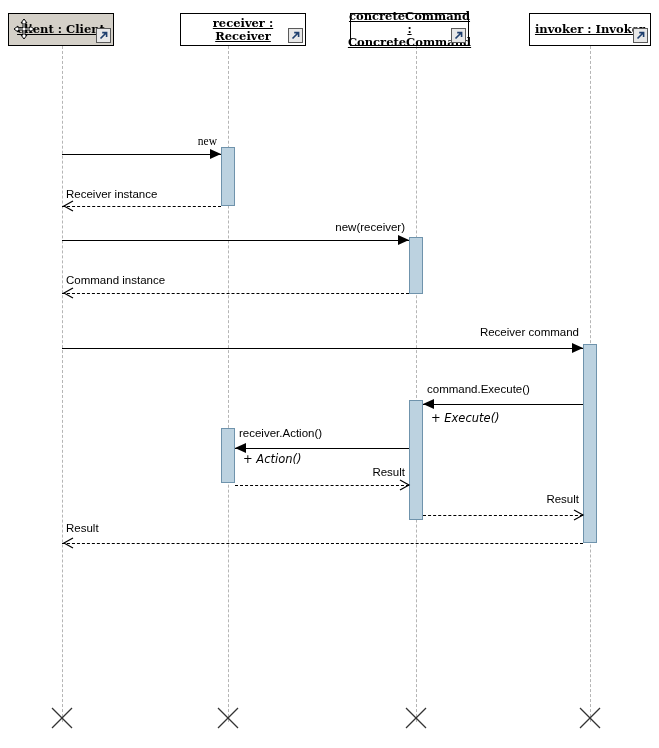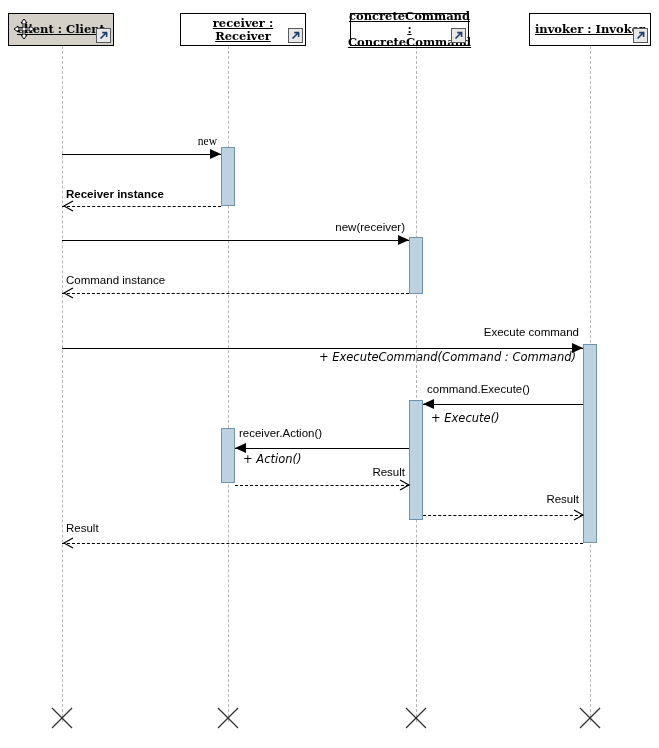--- a/index.html
+++ b/index.html
@@ -121,21 +121,21 @@
     <div class="activation" style="left: 583px; top: 344px; height: 199px;"></div>
     <div class="activation" style="left: 409px; top: 400px; height: 120px;"></div>
     <div class="activation" style="left: 221px; top: 428px; height: 55px;"></div>
     <div style="position: absolute; left: 0px; top: 0px; width: 100%; height: 100%; pointer-events: none; font-family: Liberation Serif, serif;">
       <div class="msg-line" style="left: 62px; top: 154px; width: 159px;"></div>
       <svg width="12" height="12" class="arrow-head" style="position: absolute; top: 148px; left: 210px;">
         <path fill="#000" stroke="none" d="M0,1 L11,6 L0,11 Z"></path>
       </svg>
       <div class="msg-label right" style="left: 217px; top: 135px;">new</div>
     </div>
-    <div style="position: absolute; left: 0px; top: 0px; width: 100%; height: 100%; pointer-events: none; font-weight: bold;">
+    <div style="position: absolute; left: 0px; top: 0px; width: 100%; height: 100%; pointer-events: none;">
       <div class="msg-line dashed" style="left: 62px; top: 206px; width: 159px;"></div>
       <svg width="12" height="12" class="arrow-head" style="position: absolute; top: 200px; left: 62px;">
         <path fill="none" stroke="#000" stroke-width="1.2" d="M11,1 L2,6 L11,11"></path>
       </svg>
       <div class="msg-label" style="left: 66px; top: 188px;">Receiver instance</div>
     </div>
     <div style="position: absolute; left: 0px; top: 0px; width: 100%; height: 100%; pointer-events: none;">
       <div class="msg-line" style="left: 62px; top: 240px; width: 347px;"></div>
       <svg width="12" height="12" class="arrow-head" style="position: absolute; top: 234px; left: 398px;">
         <path fill="#000" stroke="none" d="M0,1 L11,6 L0,11 Z"></path>
@@ -147,22 +147,21 @@
       <svg width="12" height="12" class="arrow-head" style="position: absolute; top: 287px; left: 62px;">
         <path fill="none" stroke="#000" stroke-width="1.2" d="M11,1 L2,6 L11,11"></path>
       </svg>
       <div class="msg-label" style="left: 66px; top: 274px;">Command instance</div>
     </div>
     <div style="position: absolute; left: 0px; top: 0px; width: 100%; height: 100%; pointer-events: none;">
       <div class="msg-line" style="left: 62px; top: 348px; width: 521px;"></div>
       <svg width="12" height="12" class="arrow-head" style="position: absolute; top: 342px; left: 572px;">
         <path fill="#000" stroke="none" d="M0,1 L11,6 L0,11 Z"></path>
       </svg>
-      <div class="msg-label right" style="left: 579px; top: 326px;">Execute command</div>
-      <div class="msg-label italic right" style="left: 576px; top: 351px;">+ ExecuteCommand(Command : Command)</div>
+      <div class="msg-label right" style="left: 579px; top: 326px;">Receiver command</div>
     </div>
     <div style="position: absolute; left: 0px; top: 0px; width: 100%; height: 100%; pointer-events: none;">
       <div class="msg-line" style="left: 423px; top: 404px; width: 160px;"></div>
       <svg width="12" height="12" class="arrow-head" style="position: absolute; top: 398px; left: 423px;">
         <path fill="#000" stroke="none" d="M11,1 L0,6 L11,11 Z"></path>
       </svg>
       <div class="msg-label" style="left: 427px; top: 383px;">command.Execute()</div>
       <div class="msg-label italic" style="left: 431px; top: 412px;">+ Execute()</div>
     </div>
     <div style="position: absolute; left: 0px; top: 16px; width: 100%; height: 100%; pointer-events: none; border-radius: 9px;">

